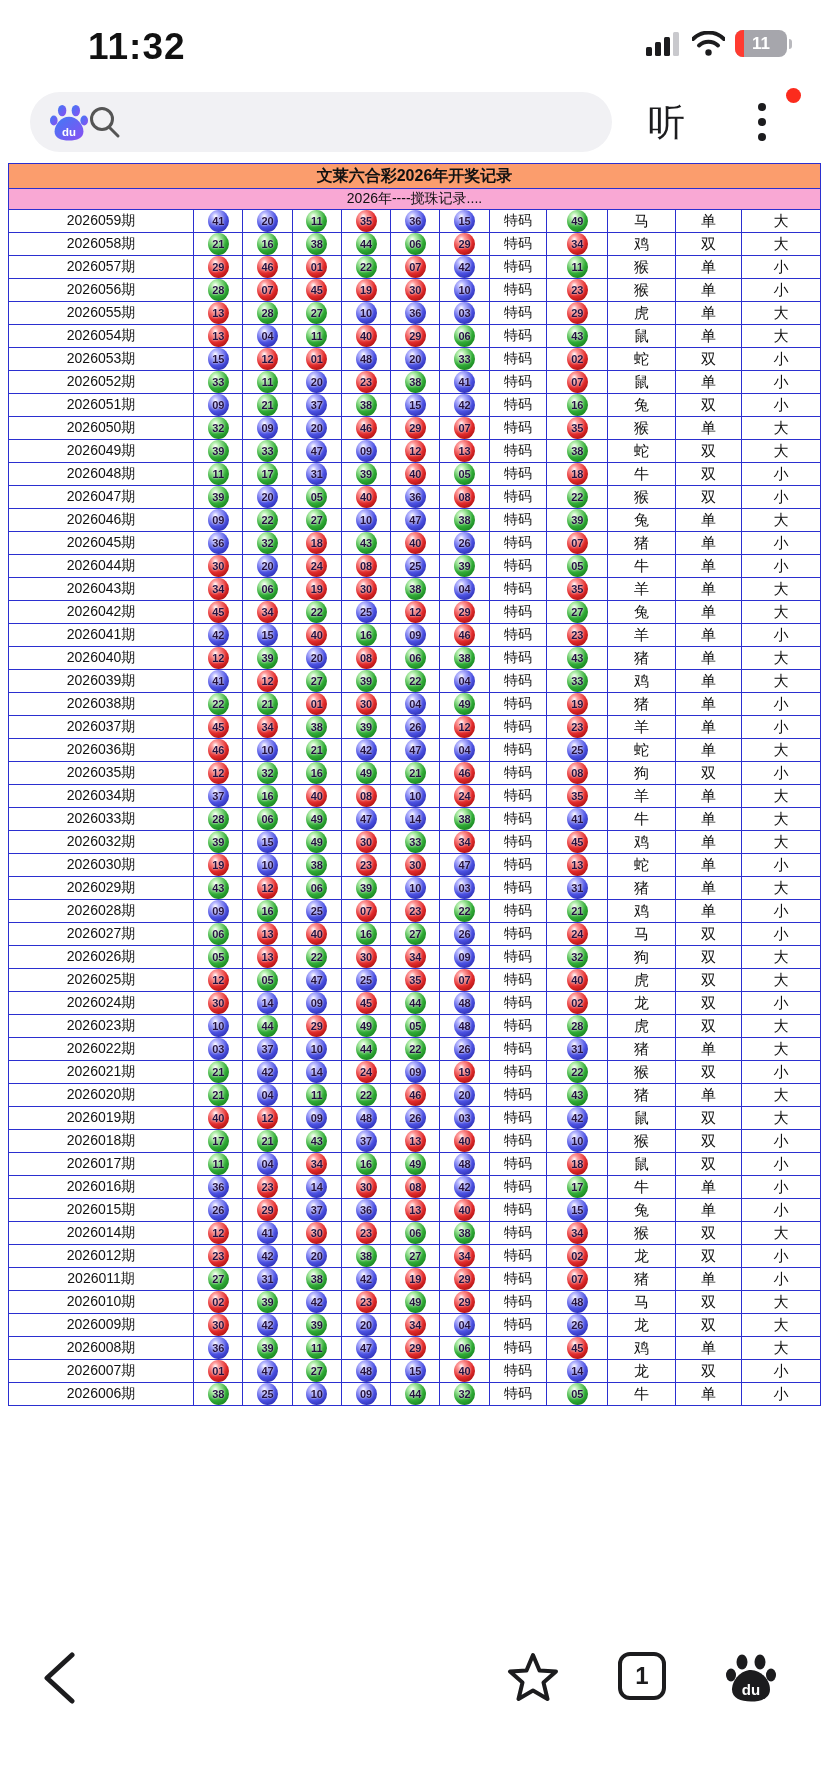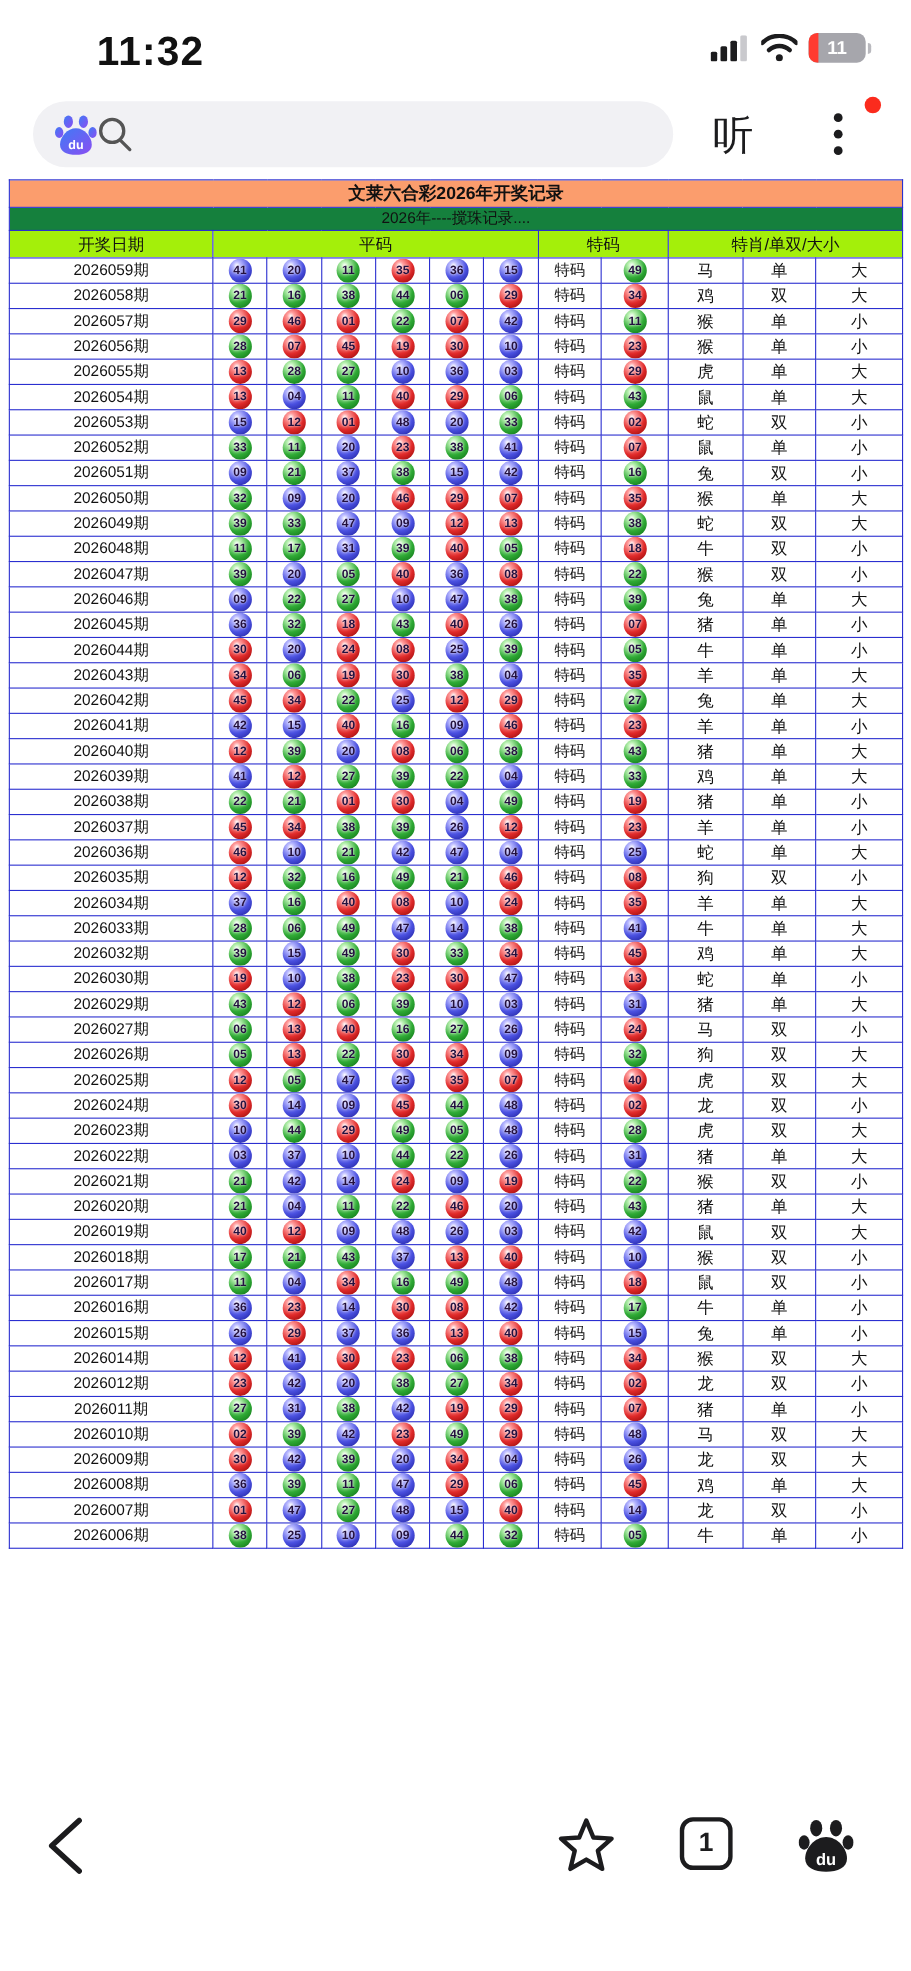--- a/index.html
+++ b/index.html
@@ -23,21 +23,21 @@
   #listen-btn { left:648px; top:98px; font-size:37px; font-weight:500; color:#1c1c1e; }
   #more-btn { left:742px; top:96px; width:40px; height:54px; }
   #more-btn .dot { width:8px; height:8px; border-radius:50%; background:#1c1c1e; margin:7px auto; }
   #notif-dot { left:786px; top:88px; width:15px; height:15px; border-radius:50%; background:#fb2b1d; }
 
   
   #results-table { left:8px; top:163px; width:813px; border-collapse:collapse; table-layout:fixed; }
   #results-table td { border:1.6px solid #2b2fd0; text-align:center; vertical-align:middle;
                       overflow:hidden; white-space:nowrap; }
   .title-row td   { background:#fb9d6d; height:25px; font-size:16px; font-weight:700;margin-top:36px; }
-  .subtitle-row td{ background:#15803d; height:21px; font-size:14px; }
+  .subtitle-row td{ background:#f9a8d4; height:21px; font-size:14px; }
   .head-row td    { background:#a4ef0a; height:25px; font-size:15px; }
   .data-row td    { background:#fff; height:22.5px; font-size:14px; }
   .data-row .zp   { font-size:15px; }
   .ball { display:inline-flex; align-items:center; justify-content:center;
           width:21px; height:22px; border-radius:50%; font-size:11px; font-weight:700;
           color:#23103f; text-shadow:0 0 2px rgba(255,255,255,.95); vertical-align:middle; }
   .ball.red   { background:radial-gradient(circle at 35% 28%, #ffffff 0%, #ff9d9d 16%, #e02a2a 55%, #8e0404 100%); }
   .ball.blue  { background:radial-gradient(circle at 35% 28%, #ffffff 0%, #b9b9ff 16%, #4a50e0 55%, #1c1c96 100%); }
   .ball.green { background:radial-gradient(circle at 35% 28%, #ffffff 0%, #b8f0b0 16%, #2faa35 55%, #0b6b12 100%); }
 
@@ -121,26 +121,20 @@
       <col style="width:8.2%">
       <col style="width:9.7%">
   </colgroup>
   <tbody>
     <tr class="title-row">
       <td colspan="12">文莱六合彩2026年开奖记录</td>
     </tr>
     <tr class="subtitle-row">
       <td colspan="12">2026年----搅珠记录....</td>
     </tr>
-    <tr class="head-row">
-      <td>开奖日期</td>
-      <td colspan="6">平码</td>
-      <td colspan="2">特码</td>
-      <td colspan="3">特肖/单双/大小</td>
-    </tr>
   </tbody>
   <tbody id="results-tbody">
       <tr class="data-row">
         <td>2026059期</td>
         <td><span class="ball blue">41</span></td>
         <td><span class="ball blue">20</span></td>
         <td><span class="ball green">11</span></td>
         <td><span class="ball red">35</span></td>
         <td><span class="ball blue">36</span></td>
         <td><span class="ball blue">15</span></td>
@@ -548,20 +542,34 @@
         <td><span class="ball red">12</span></td>
         <td><span class="ball green">06</span></td>
         <td><span class="ball green">39</span></td>
         <td><span class="ball blue">10</span></td>
         <td><span class="ball blue">03</span></td>
         <td>特码</td>
         <td><span class="ball blue">31</span></td>
         <td class="zp">猪</td>
         <td class="zp">单</td>
         <td class="zp">大</td>
+      </tr>
+      <tr class="data-row">
+        <td>2026028期</td>
+        <td><span class="ball blue">09</span></td>
+        <td><span class="ball green">16</span></td>
+        <td><span class="ball blue">25</span></td>
+        <td><span class="ball red">07</span></td>
+        <td><span class="ball red">23</span></td>
+        <td><span class="ball green">22</span></td>
+        <td>特码</td>
+        <td><span class="ball green">21</span></td>
+        <td class="zp">鸡</td>
+        <td class="zp">单</td>
+        <td class="zp">小</td>
       </tr>
       <tr class="data-row">
         <td>2026027期</td>
         <td><span class="ball green">06</span></td>
         <td><span class="ball red">13</span></td>
         <td><span class="ball red">40</span></td>
         <td><span class="ball green">16</span></td>
         <td><span class="ball green">27</span></td>
         <td><span class="ball blue">26</span></td>
         <td>特码</td>

